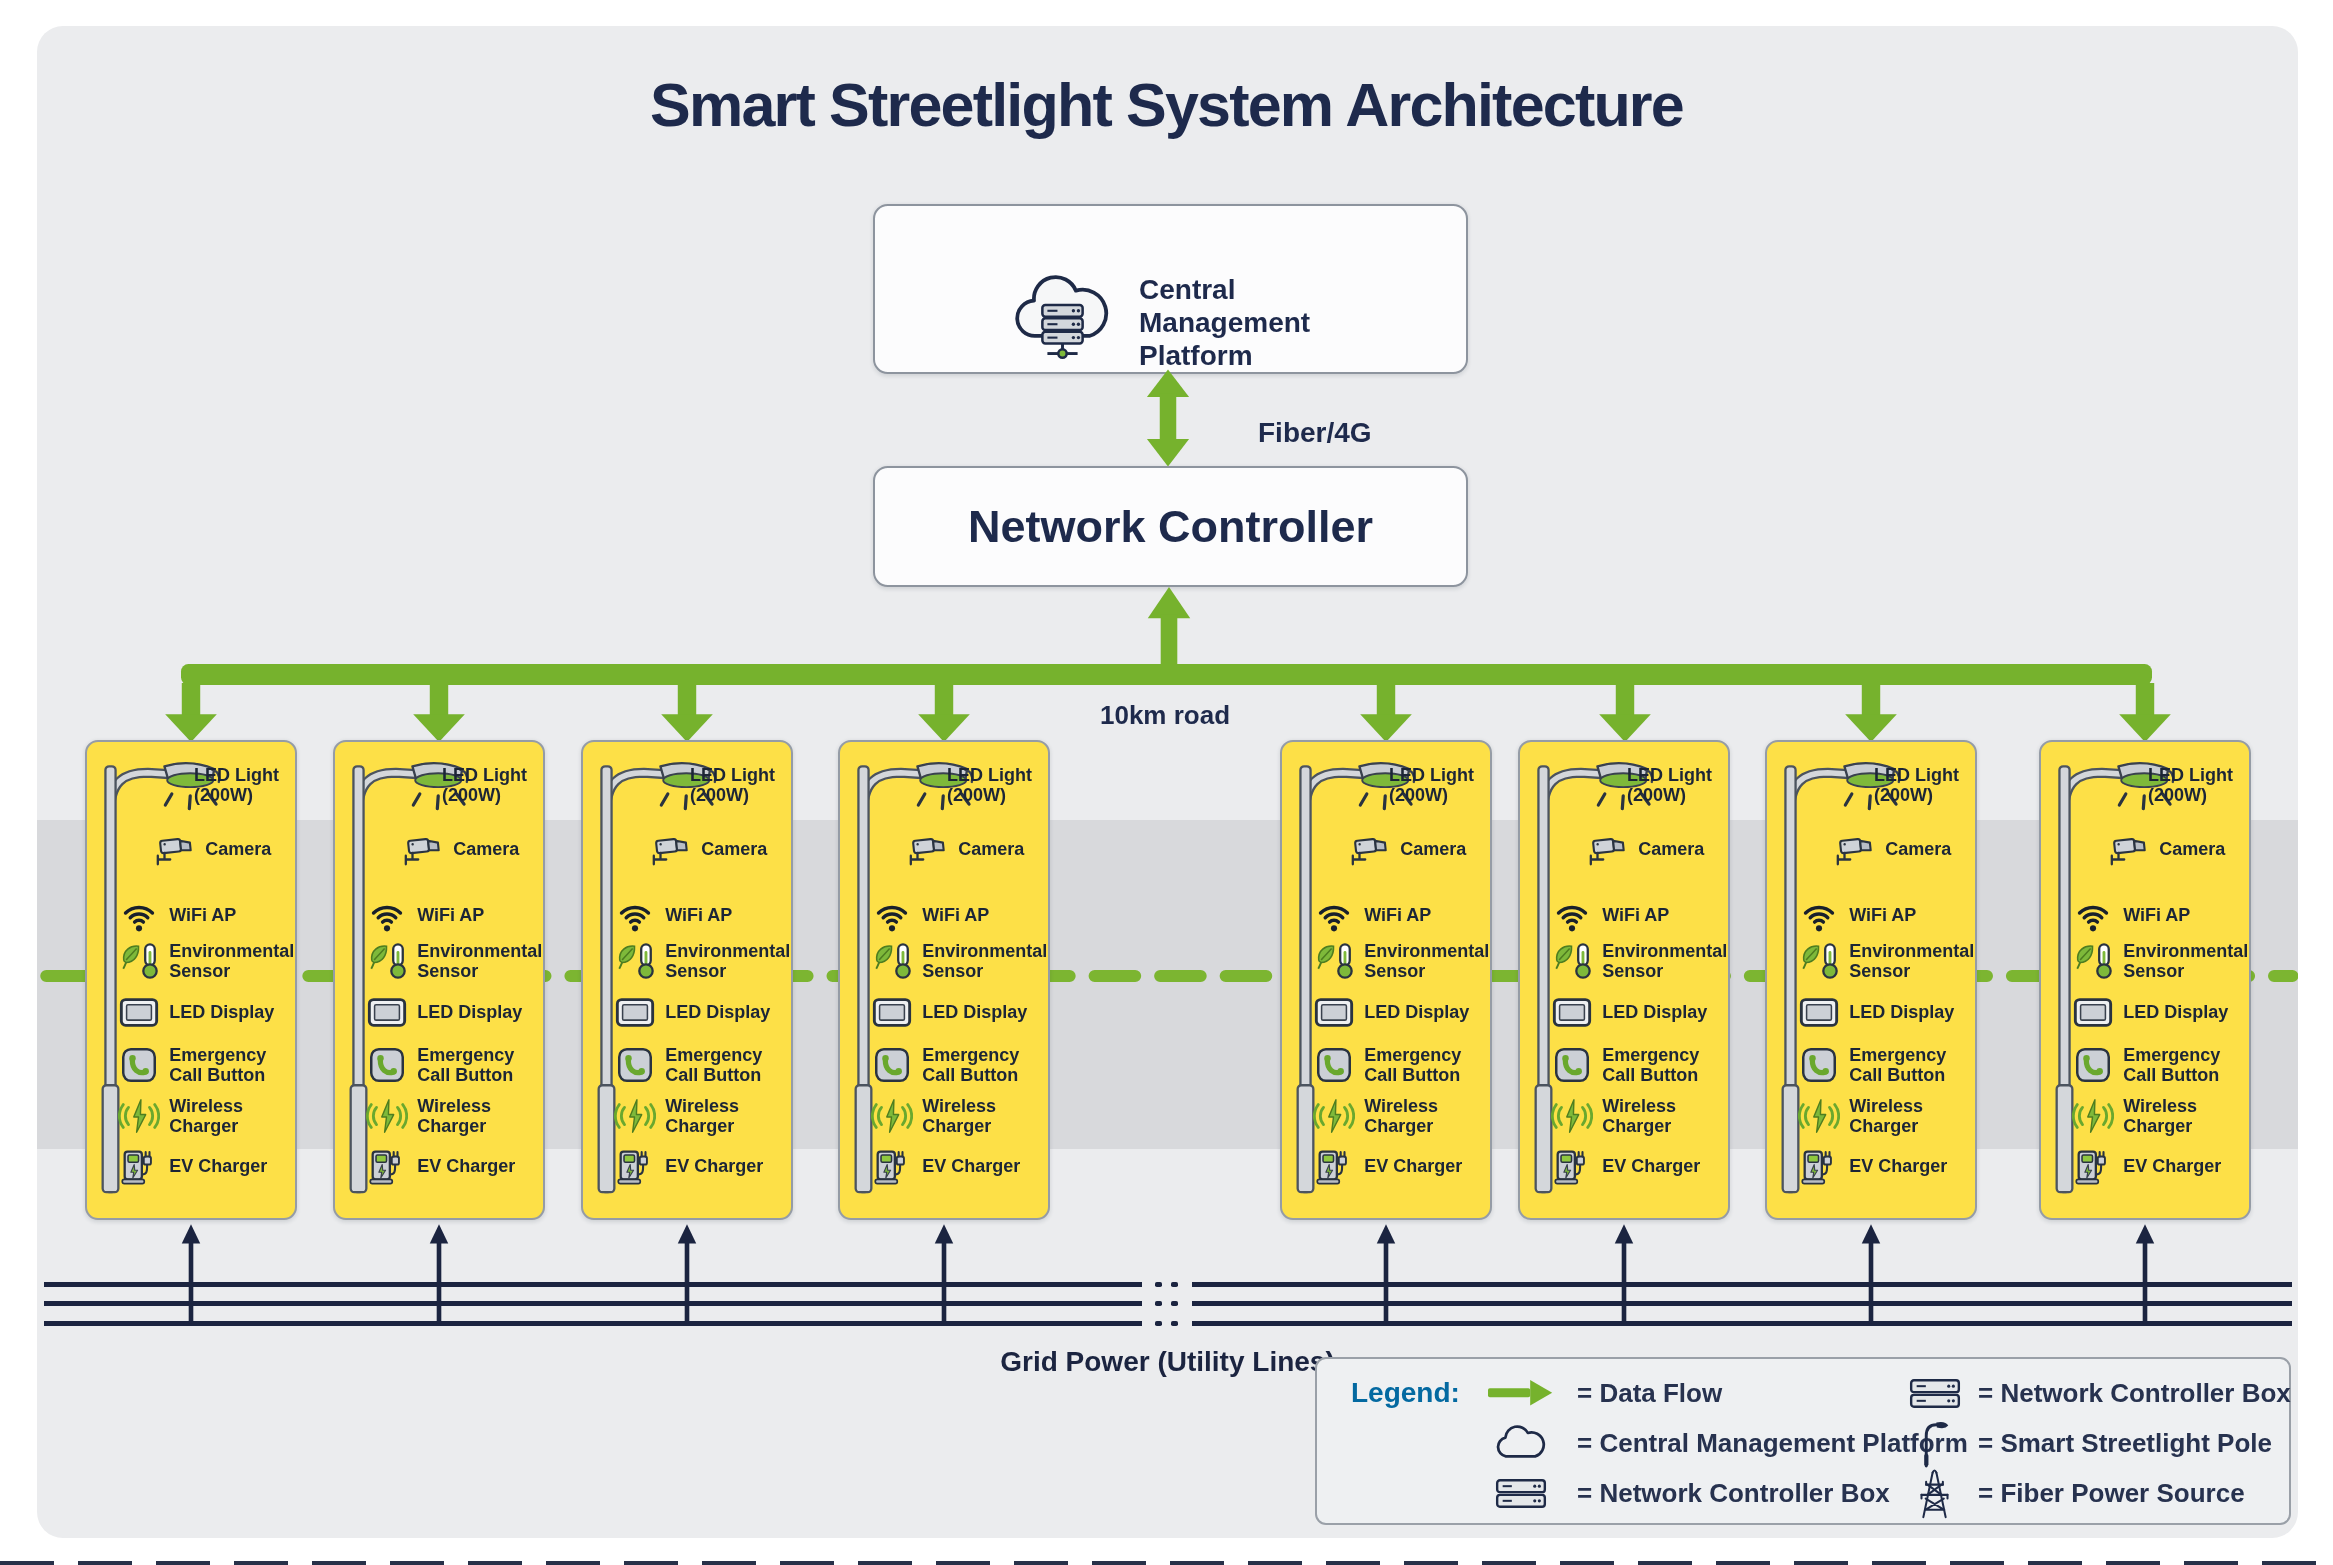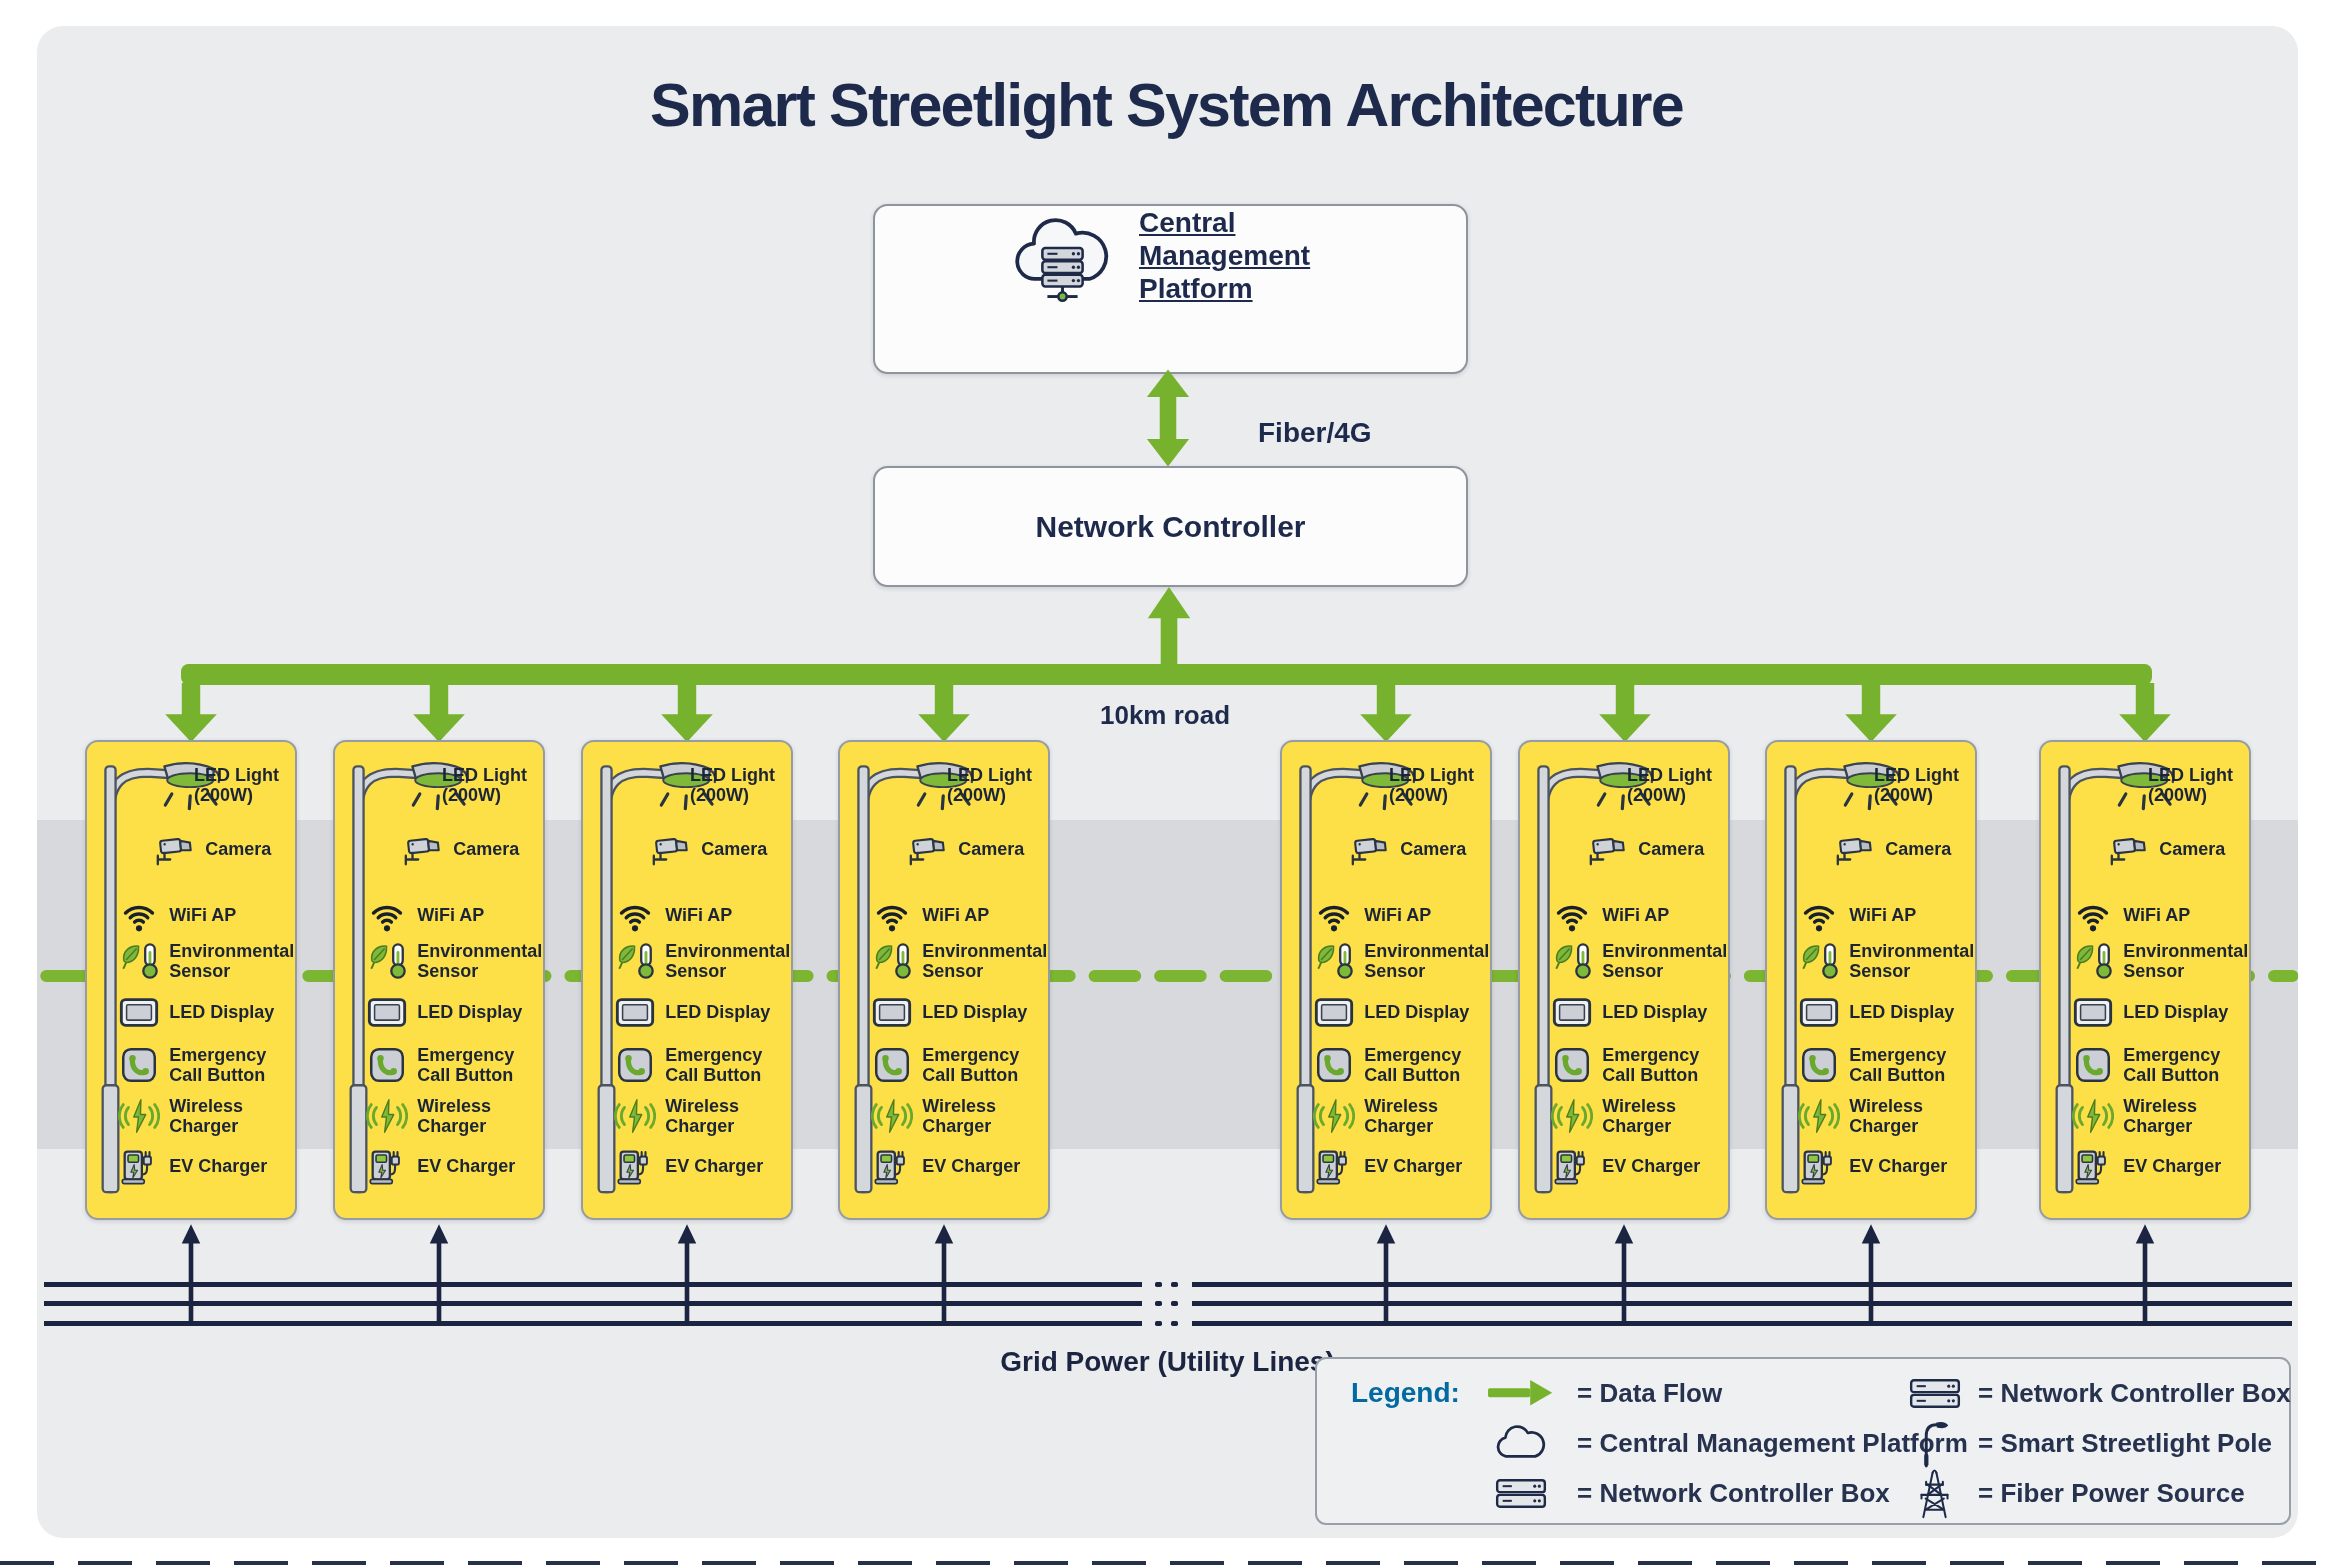--- a/index.html
+++ b/index.html
@@ -10,24 +10,24 @@
   
   #panel{left:37px;top:26px;width:2261px;height:1512px;background:#ebecee;border-radius:26px;}
 
   
   #title{left:0;top:70px;width:2333px;text-align:center;font-size:61px;font-weight:bold;
          letter-spacing:-1.8px;color:#1e2a4c;}
 
   
   .node-box{background:#fcfcfd;border:2.8px solid #8d949e;border-radius:14.8px;
             box-shadow:0 1.8px 4.6px rgba(30,40,60,.14);}
-  #cmp-box{left:873px;top:204px;width:591px;height:166px;display:flex;align-items:flex-start;justify-content:center;gap:22px;text-decoration:underline;}
+  #cmp-box{left:873px;top:204px;width:591px;height:166px;display:flex;align-items:flex-end;justify-content:center;gap:22px;}
   #cmp-label{width:194px;font-size:28px;font-weight:bold;line-height:33px;color:#1e2a4c;}
   #nc-box{left:873px;top:466px;width:591px;height:117px;display:flex;align-items:center;justify-content:center;}
-  #nc-label{font-size:30px;font-weight:bold;color:#1e2a4c;}
+  #nc-label{font-size:45px;font-weight:bold;color:#1e2a4c;}
 
   #fiber-label{left:1258px;top:417px;font-size:28px;font-weight:bold;}
   #road-label{left:1165px;top:700px;transform:translateX(-50%);font-size:26px;font-weight:bold;}
 
   
   #bus-bar{left:181px;top:664px;width:1971px;height:21px;background:#76b22d;border-radius:7.4px;}
 
   
   #road-band{left:37px;top:820px;width:2261px;height:329px;background:#d8d9dc;}
 

